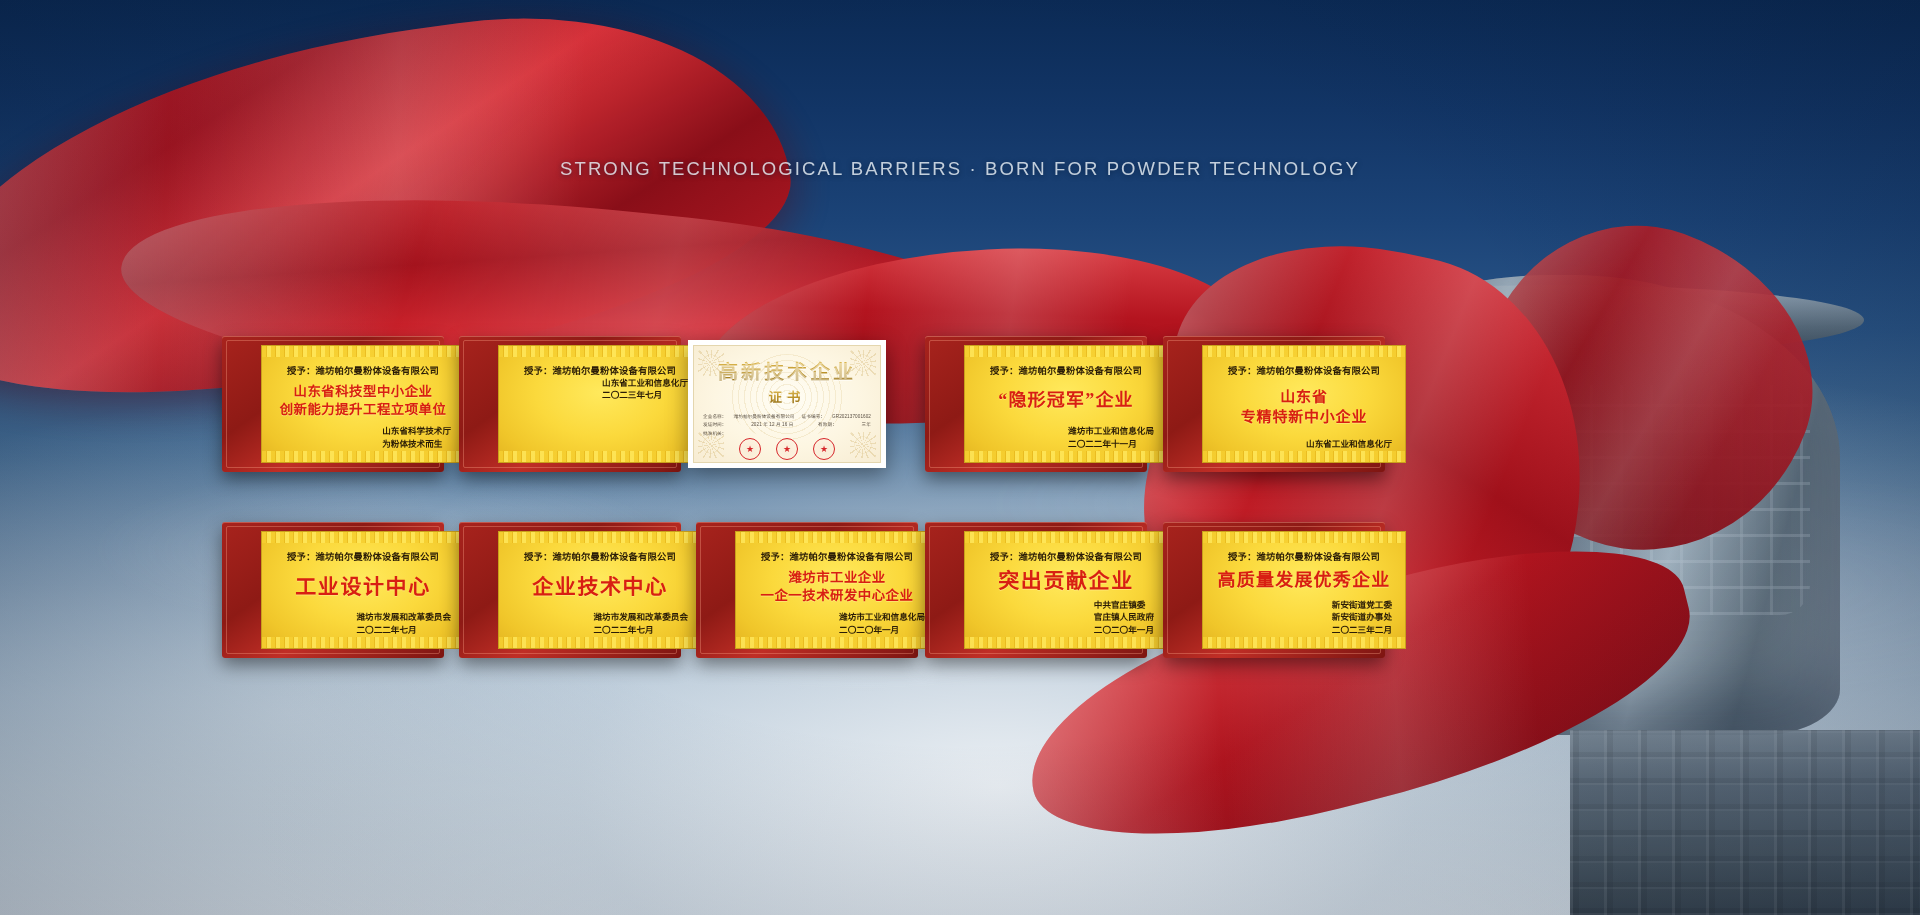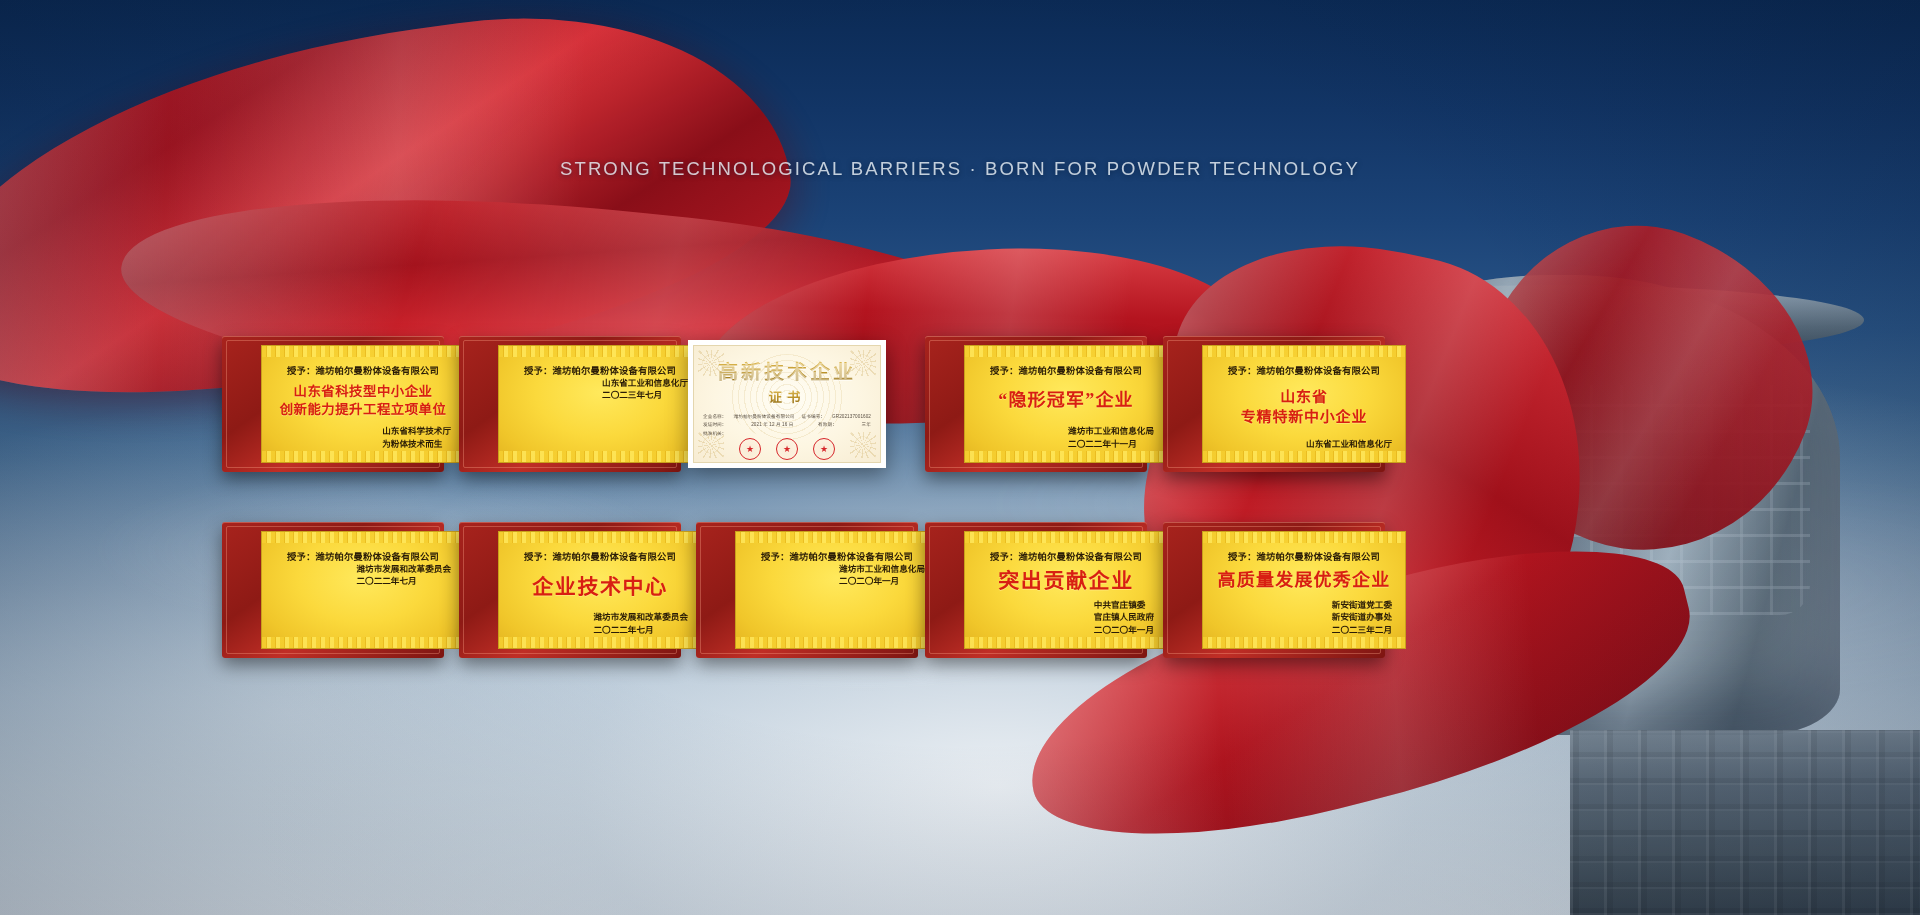--- a/index.html
+++ b/index.html
@@ -410,20 +410,23 @@
         </div>
       </div>
 
     </div>
 
     <div class="row">
 
       <div class="plaque" style="left:222px;top:6px;">
         <div class="plaque-inner">
           <div class="pl-grantee">授予：潍坊帕尔曼粉体设备有限公司</div>
+          <div class="pl-title sz-lg">
+            <span>工业设计中心</span>
+          </div>
           <div class="pl-footer">
             <div>潍坊市发展和改革委员会</div>
             <div>二〇二二年七月</div>
           </div>
         </div>
       </div>
 
       <div class="plaque" style="left:459px;top:6px;">
         <div class="plaque-inner">
           <div class="pl-grantee">授予：潍坊帕尔曼粉体设备有限公司</div>
@@ -433,20 +436,24 @@
           <div class="pl-footer">
             <div>潍坊市发展和改革委员会</div>
             <div>二〇二二年七月</div>
           </div>
         </div>
       </div>
 
       <div class="plaque" style="left:696px;top:6px;">
         <div class="plaque-inner">
           <div class="pl-grantee">授予：潍坊帕尔曼粉体设备有限公司</div>
+          <div class="pl-title sz-xs">
+            <span>潍坊市工业企业</span>
+            <span>一企一技术研发中心企业</span>
+          </div>
           <div class="pl-footer">
             <div>潍坊市工业和信息化局</div>
             <div>二〇二〇年一月</div>
           </div>
         </div>
       </div>
 
       <div class="plaque" style="left:925px;top:6px;">
         <div class="plaque-inner">
           <div class="pl-grantee">授予：潍坊帕尔曼粉体设备有限公司</div>

